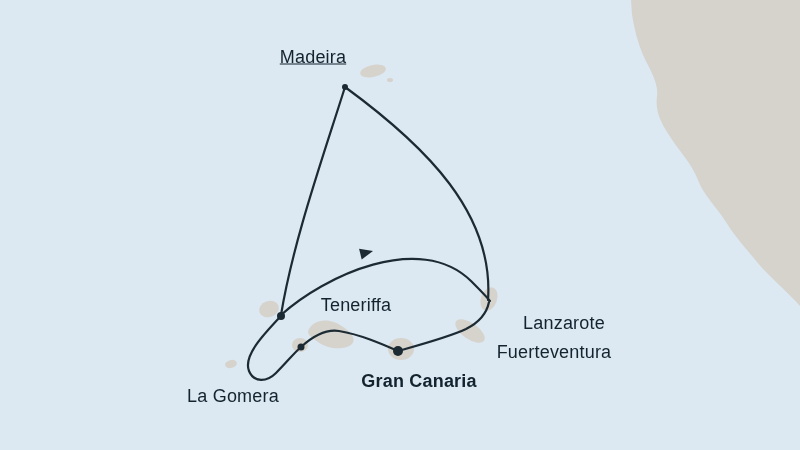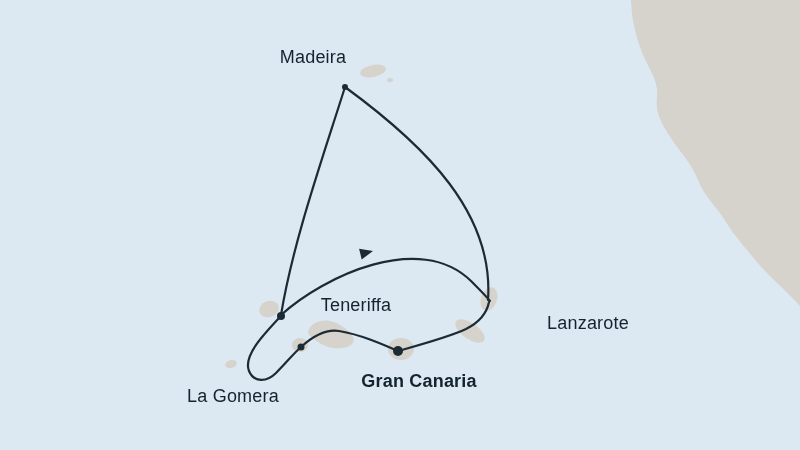--- a/index.html
+++ b/index.html
@@ -49,18 +49,19 @@
       <path d="M 345,87 C 427,147 494,214 488,300" fill="none" stroke="#1c2b33" stroke-width="2.2" stroke-linecap="round"></path>
       <path d="M 281,315 C 324,276 420,231 471,281 C 480,290 486,296 490,301" fill="none" stroke="#1c2b33" stroke-width="2.2" stroke-linecap="round"></path>
       <path d="M 281,316 C 263,335 243,356 249,371 C 254,383 267,382 276,373 C 288,361 293,354 301,347 C 312,337 326,329 339,331 C 362,335 382,344 398,351" fill="none" stroke="#1c2b33" stroke-width="2.2" stroke-linecap="round"></path>
       <path d="M 398,351 C 423,344 449,337 466,329 C 480,322 487,312 489,302" fill="none" stroke="#1c2b33" stroke-width="2.2" stroke-linecap="round"></path>
       <path d="M 0,0 L -13,5.46 L -13,-5.46 Z" fill="#1c2b33" transform="translate(373 251) rotate(-14)"></path>
       <circle cx="398" cy="351" r="5" fill="#1c2b33"></circle>
       <circle cx="281" cy="316" r="4" fill="#1c2b33"></circle>
       <circle cx="301" cy="347" r="3.5" fill="#1c2b33"></circle>
       <circle cx="345" cy="87" r="3" fill="#1c2b33"></circle>
     </svg>
-<div class="port-label" style="left: 313px; top: 57px; color: rgb(19, 36, 46);">Madeira</div>
+<div class="port-label" style="left: 313px; top: 57px; color: rgb(19, 36, 46); text-decoration: underline;">Madeira</div>
     <div class="port-label" style="left: 356px; top: 305px; color: rgb(19, 36, 46);">Teneriffa</div>
     <div class="port-label bold" style="left: 419px; top: 381px; color: rgb(19, 36, 46);">Gran Canaria</div>
     <div class="port-label" style="left: 233px; top: 396px; color: rgb(19, 36, 46); text-align: center;">La Gomera</div>
-    <div class="port-label" style="left: 564px; top: 323px; color: rgb(19, 36, 46); margin-left: 24px;">Lanzarote</div>
+    <div class="port-label" style="left: 564px; top: 323px; color: rgb(19, 36, 46);">Lanzarote</div>
+    <div class="port-label" style="left: 554px; top: 352px; color: rgb(19, 36, 46);">Fuerteventura</div>
   </div>
 
 </body></html>

